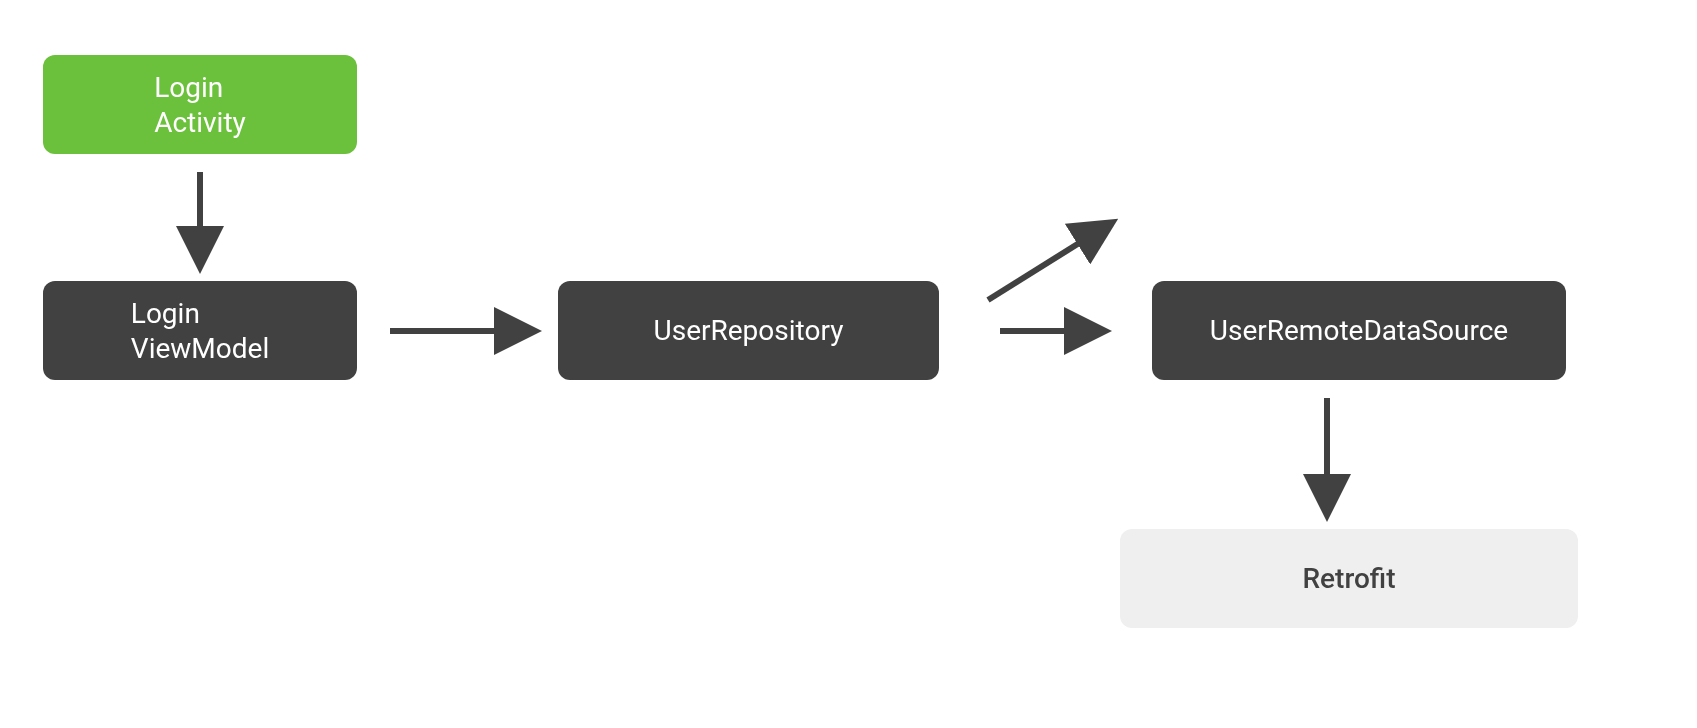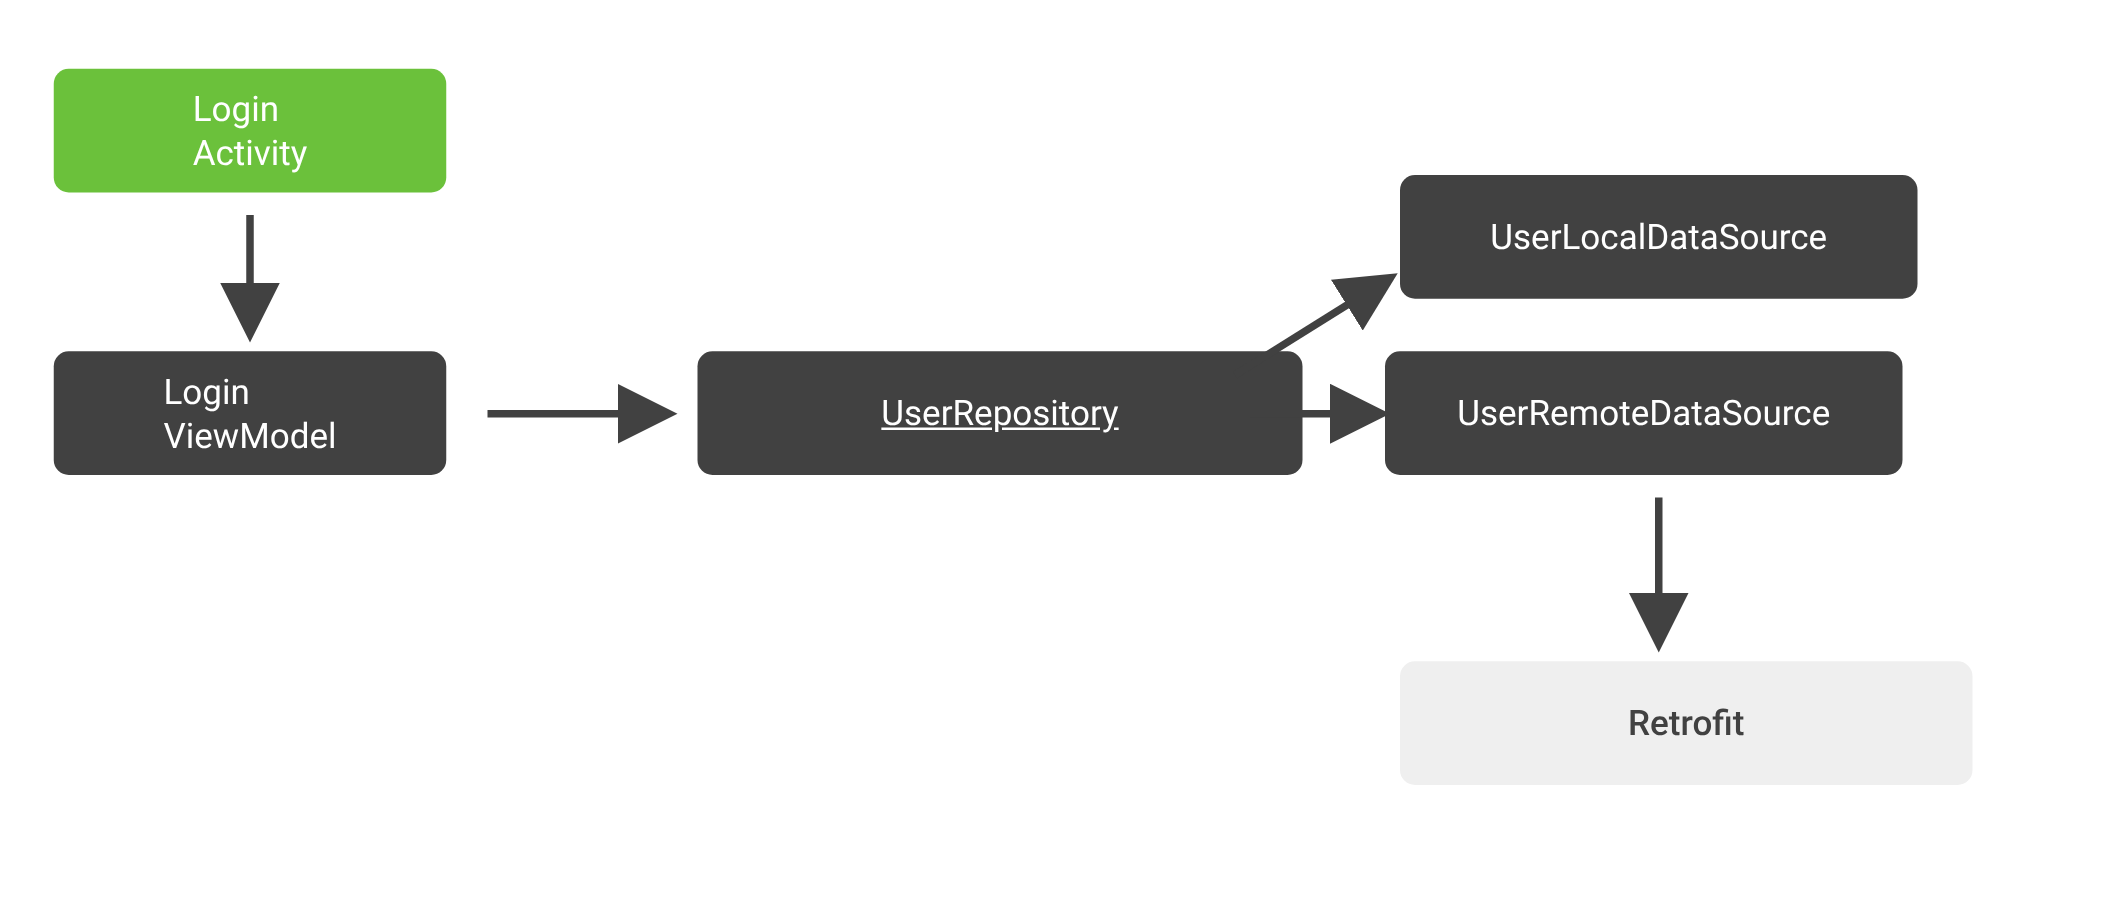--- a/index.html
+++ b/index.html
@@ -57,29 +57,26 @@
   <div class="node node-green" style="left:43px; top:55px; width:314px; height:99px;">
     <span style="white-space:pre-line;">Login
 Activity</span>
   </div>
 
   <div class="node node-dark" style="left:43px; top:281px; width:314px; height:99px;">
     <span style="white-space:pre-line;">Login
 ViewModel</span>
   </div>
 
-  <div class="node node-dark" style="left:558px; top:281px; width:484px; height:99px;text-decoration:underline;">
+  <div class="node node-dark" style="left:558px; top:281px; width:381px; height:99px;">
     <span>UserRepository</span>
   </div>
 
-  <div class="node node-dark" style="left:1120px; top:140px; width:414px; height:99px;">
-    <span>UserLocalDataSource</span>
-  </div>
 
-  <div class="node node-dark" style="left:1108px; top:281px; width:414px; height:99px;">
+  <div class="node node-dark" style="left:1152px; top:281px; width:414px; height:99px;">
     <span>UserRemoteDataSource</span>
   </div>
 
   <div class="node node-light" style="left:1120px; top:529px; width:458px; height:99px;">
     <span>Retrofit</span>
   </div>
 
   <svg class="arrows">
     <defs>
       <marker id="arrowhead" markerWidth="8" markerHeight="8" refX="6" refY="4" orient="auto" markerUnits="strokeWidth">

